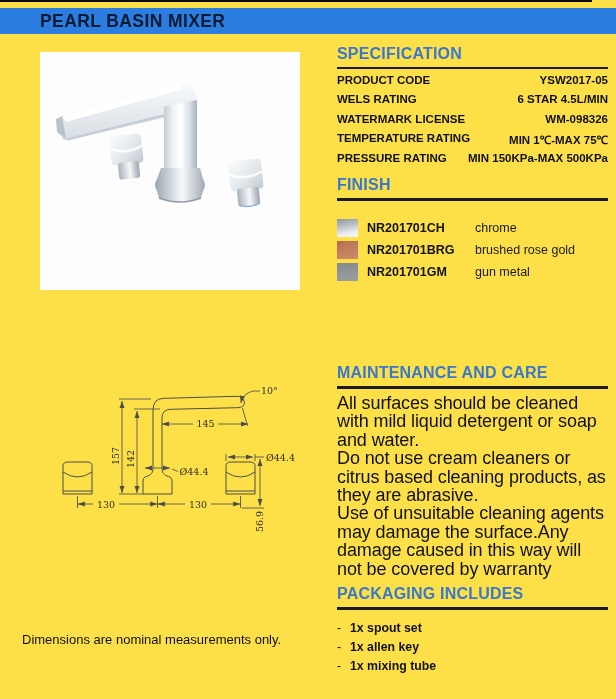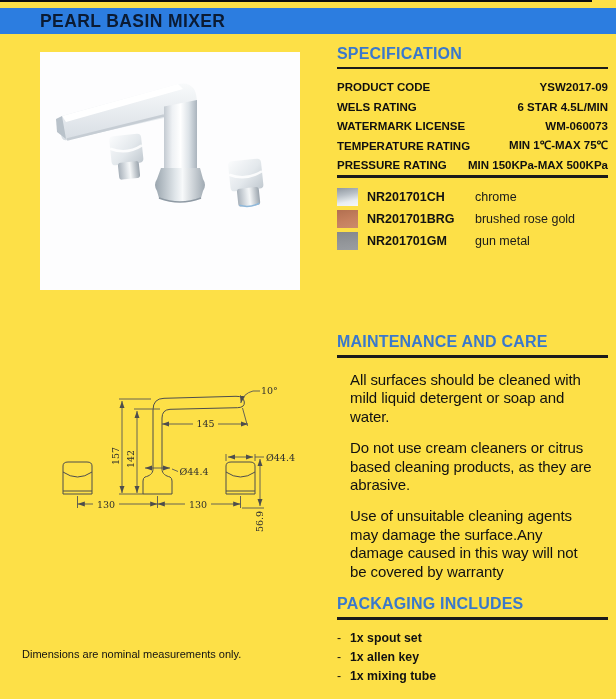--- a/index.html
+++ b/index.html
@@ -4,40 +4,40 @@
 <style>
   html,body{margin:0;padding:0;background:#ffffff;}
   .page{position:relative;width:616px;height:699px;background:#fde047;overflow:hidden;
         font-family:"Liberation Sans", sans-serif;color:#141414;}
   .top-line{position:absolute;left:0;top:0;width:592px;height:2px;background:#0d0d0d;}
   .header-bar{position:absolute;left:0;top:8px;width:616px;height:26px;background:#2c7de0;}
   .header-title{margin:0 0 0 40px;font-size:17.5px;font-weight:bold;line-height:26px;
         color:#0b1b33;letter-spacing:0.4px;}
   .photo-wrap{position:absolute;left:40px;top:52px;width:260px;height:238px;background:#fdfdfe;}
   .diagram-wrap{position:absolute;left:30px;top:377px;width:300px;height:192px;}
-  .footer-note{position:absolute;left:22px;top:648px;font-size:11px;color:#111;}
+  .footer-note{position:absolute;left:22px;top:632px;font-size:13px;color:#111;}
   .right-col{position:absolute;left:337px;top:44px;width:271px;}
   .section-heading{margin:0;font-size:16px;font-weight:bold;color:#3a78cc;letter-spacing:0.2px;line-height:19px;}
   .rule{height:3px;background:#1b1b1b;margin-top:4px;}
   .rule-thin{height:2px;}
   .spec-rows{margin-top:5px;}
-  .spec-row{display:flex;justify-content:space-between;align-items:flex-end;height:19.4px;
+  .spec-row{display:flex;justify-content:space-between;align-items:flex-start;height:19.4px;
         font-size:11.5px;font-weight:bold;color:#101010;}
   .sec-finish{margin-top:4px;}
-  .finish-rows{margin-top:8px;}
+  .finish-rows{margin-top:16px;}
   .finish-row{display:flex;align-items:center;height:22px;}
   .swatch{width:21px;height:18px;flex:0 0 21px;}
   .swatch-chrome{background:linear-gradient(168deg,#8f97a0 0%,#b9c0c7 38%,#e9edf0 72%,#f5f7f9 100%);}
   .swatch-rose{background:linear-gradient(165deg,#b26f50 0%,#c5805f 55%,#cc8b6b 100%);}
   .swatch-gunmetal{background:linear-gradient(175deg,#85888c 0%,#93969a 60%,#9a9da1 100%);}
   .finish-code{margin-left:9px;width:108px;font-size:12.5px;font-weight:bold;color:#121212;}
   .finish-name{font-size:12.5px;color:#1a1a1a;}
   .sec-maint{margin-top:80px;}
   .maint-text{margin-top:5px;}
-  .maint-text p{margin:13px;font-size:15px;line-height:18.4px;color:#111;letter-spacing:-0.1px;}
+  .maint-text p{margin:0;font-size:18px;line-height:18.4px;color:#111;letter-spacing:-0.1px;}
   .sec-pack{margin-top:6px;}
   .pack-list{margin:9px 0 8px 0;padding:0;list-style:none;}
   .pack-item{font-size:12.3px;font-weight:bold;line-height:19px;color:#111;}
   .pack-dash{display:inline-block;width:13px;font-weight:normal;}
   svg text{fill:#2e2e2e;font-family:"DejaVu Serif", serif;font-size:9.5px;}
 </style>
 </head>
 <body>
 
 <div class="page">
@@ -177,42 +177,43 @@
   <div class="footer-note">Dimensions are nominal measurements only.</div>
 
   <div class="right-col">
 
     <section class="sec-spec">
       <h2 class="section-heading">SPECIFICATION</h2>
       <div class="rule rule-thin"></div>
       <div class="spec-rows">
         <div class="spec-row">
           <span class="spec-label">PRODUCT CODE</span>
-          <span class="spec-value">YSW2017-09</span>
+          <span class="spec-value">YSW2017-05</span>
         </div>
         <div class="spec-row">
           <span class="spec-label">WELS RATING</span>
           <span class="spec-value">6 STAR 4.5L/MIN</span>
         </div>
         <div class="spec-row">
           <span class="spec-label">WATERMARK LICENSE</span>
-          <span class="spec-value">WM-060073</span>
+          <span class="spec-value">WM-098326</span>
         </div>
         <div class="spec-row">
           <span class="spec-label">TEMPERATURE RATING</span>
           <span class="spec-value">MIN 1℃-MAX 75℃</span>
         </div>
         <div class="spec-row">
           <span class="spec-label">PRESSURE RATING</span>
           <span class="spec-value">MIN 150KPa-MAX 500KPa</span>
         </div>
       </div>
     </section>
 
     <section class="sec-finish">
+      <h2 class="section-heading">FINISH</h2>
       <div class="rule"></div>
       <div class="finish-rows">
         <div class="finish-row">
           <span class="swatch swatch-chrome"></span>
           <span class="finish-code">NR201701CH</span>
           <span class="finish-name">chrome</span>
         </div>
         <div class="finish-row">
           <span class="swatch swatch-rose"></span>
           <span class="finish-code">NR201701BRG</span>

